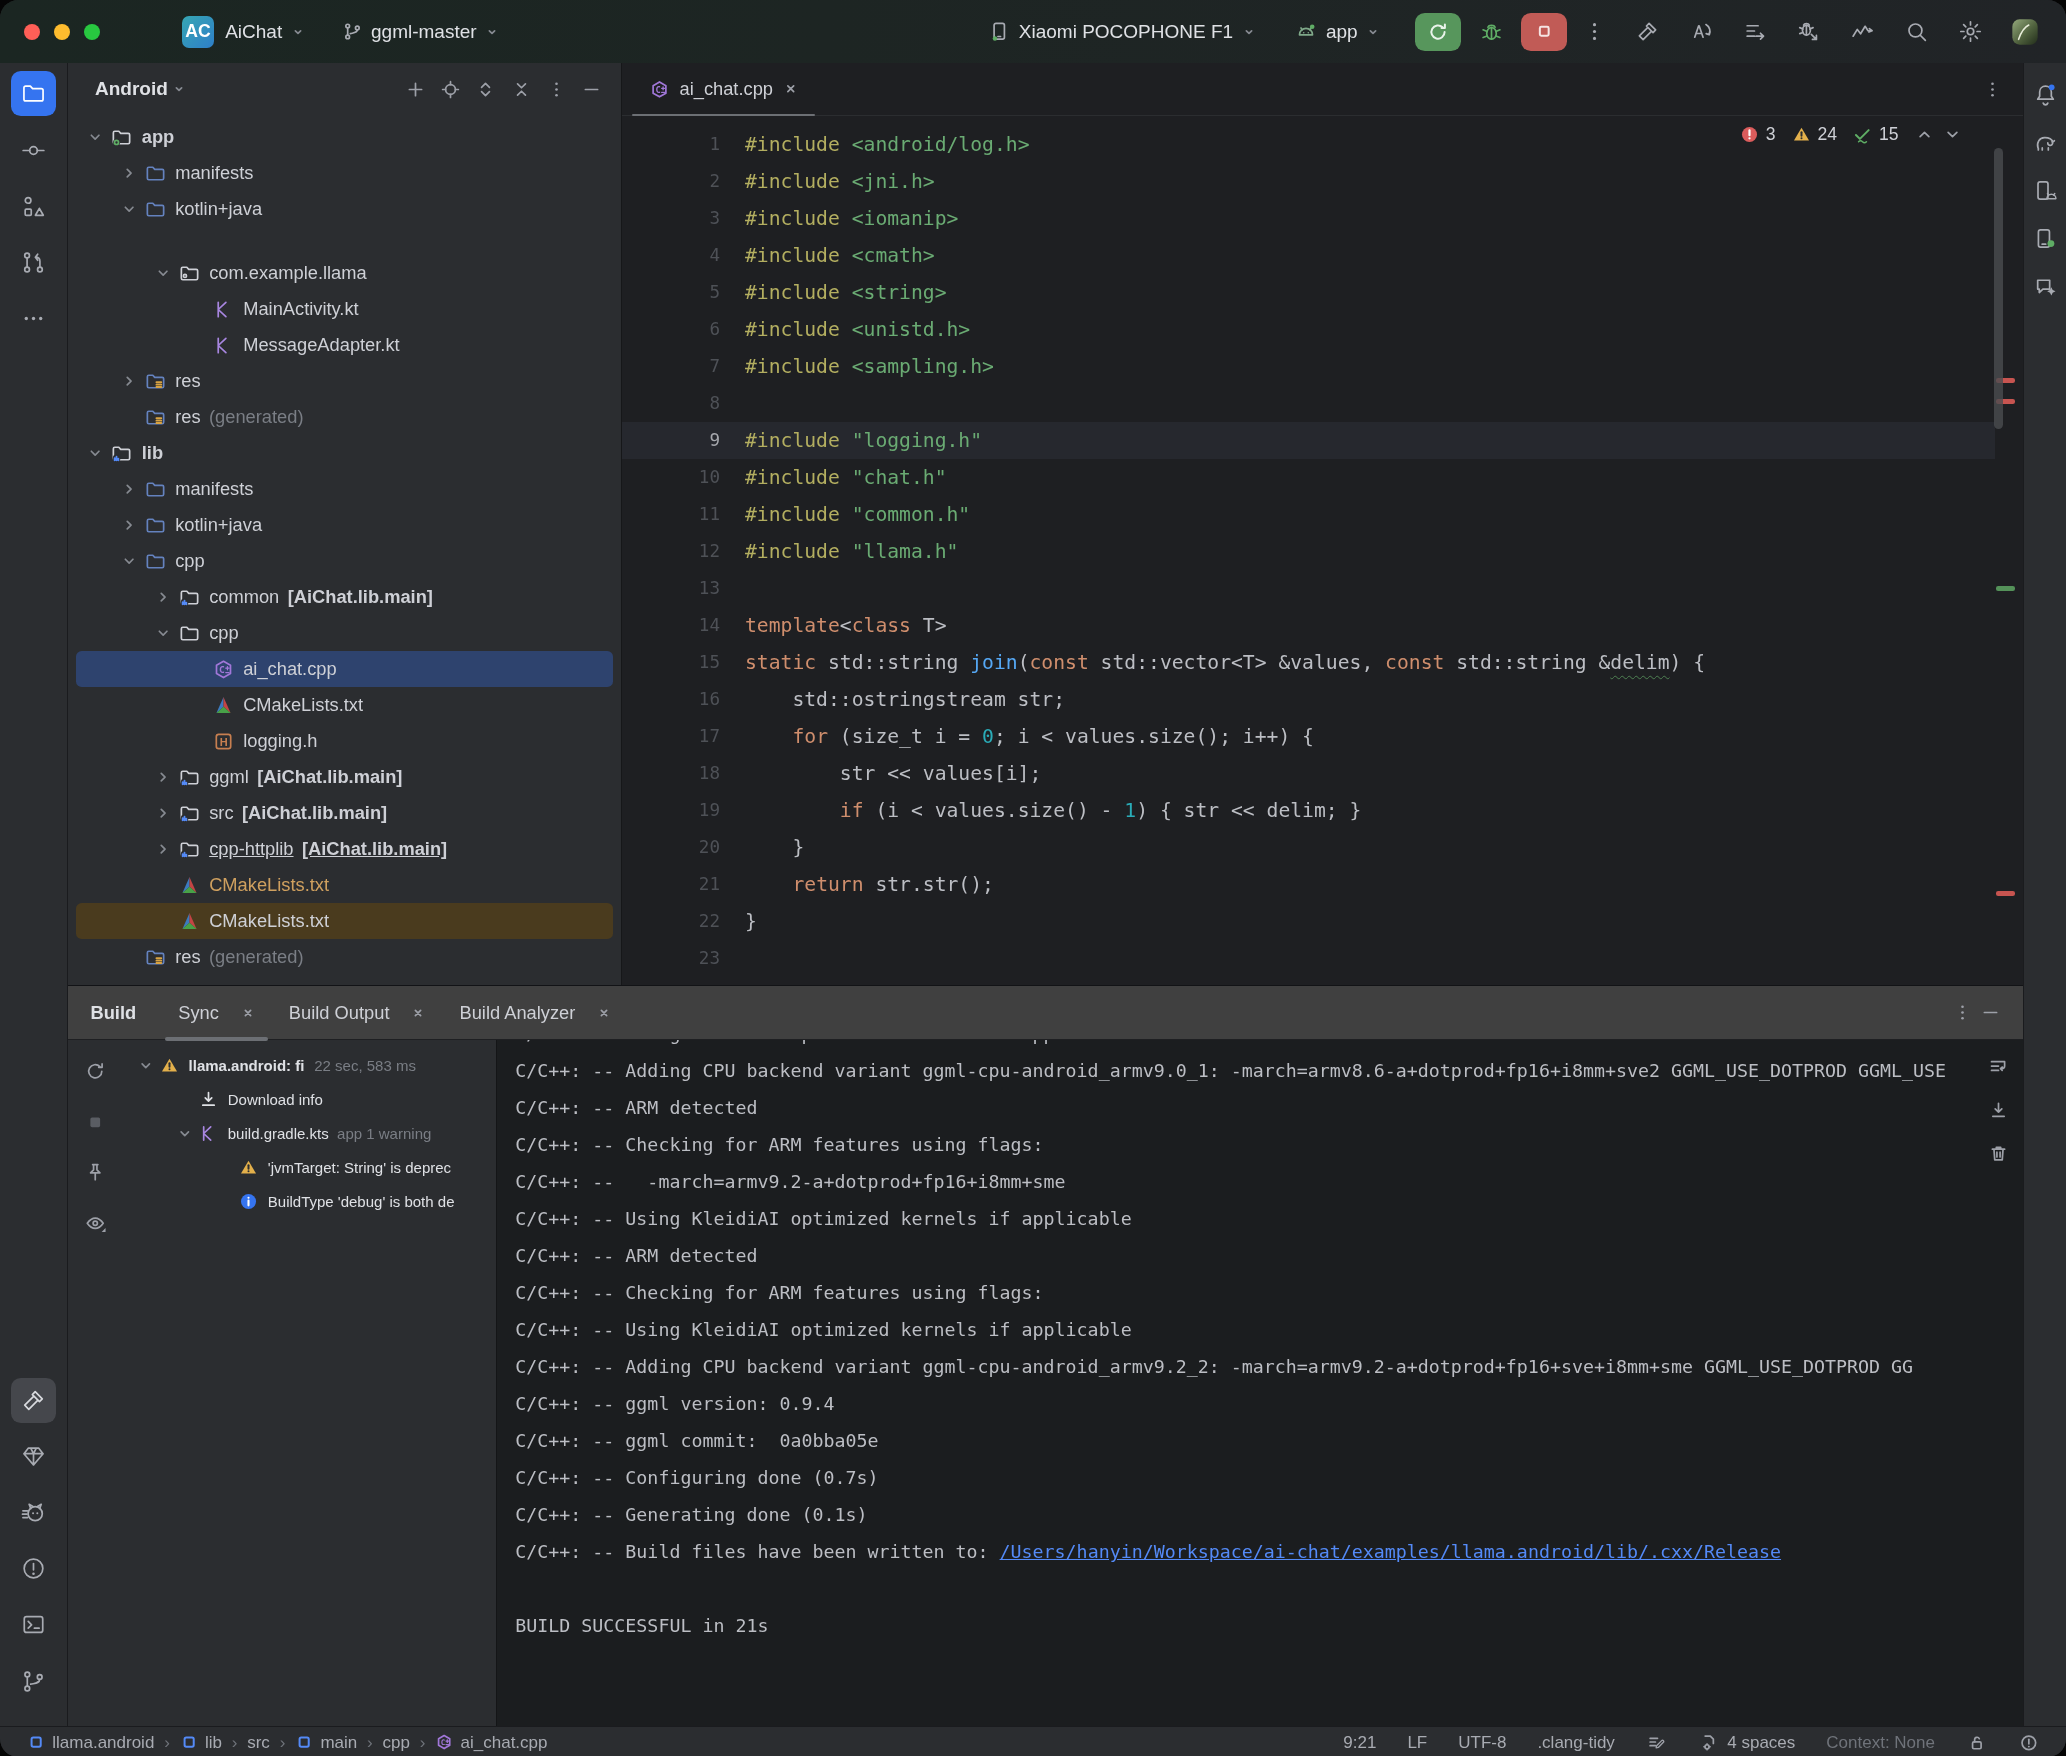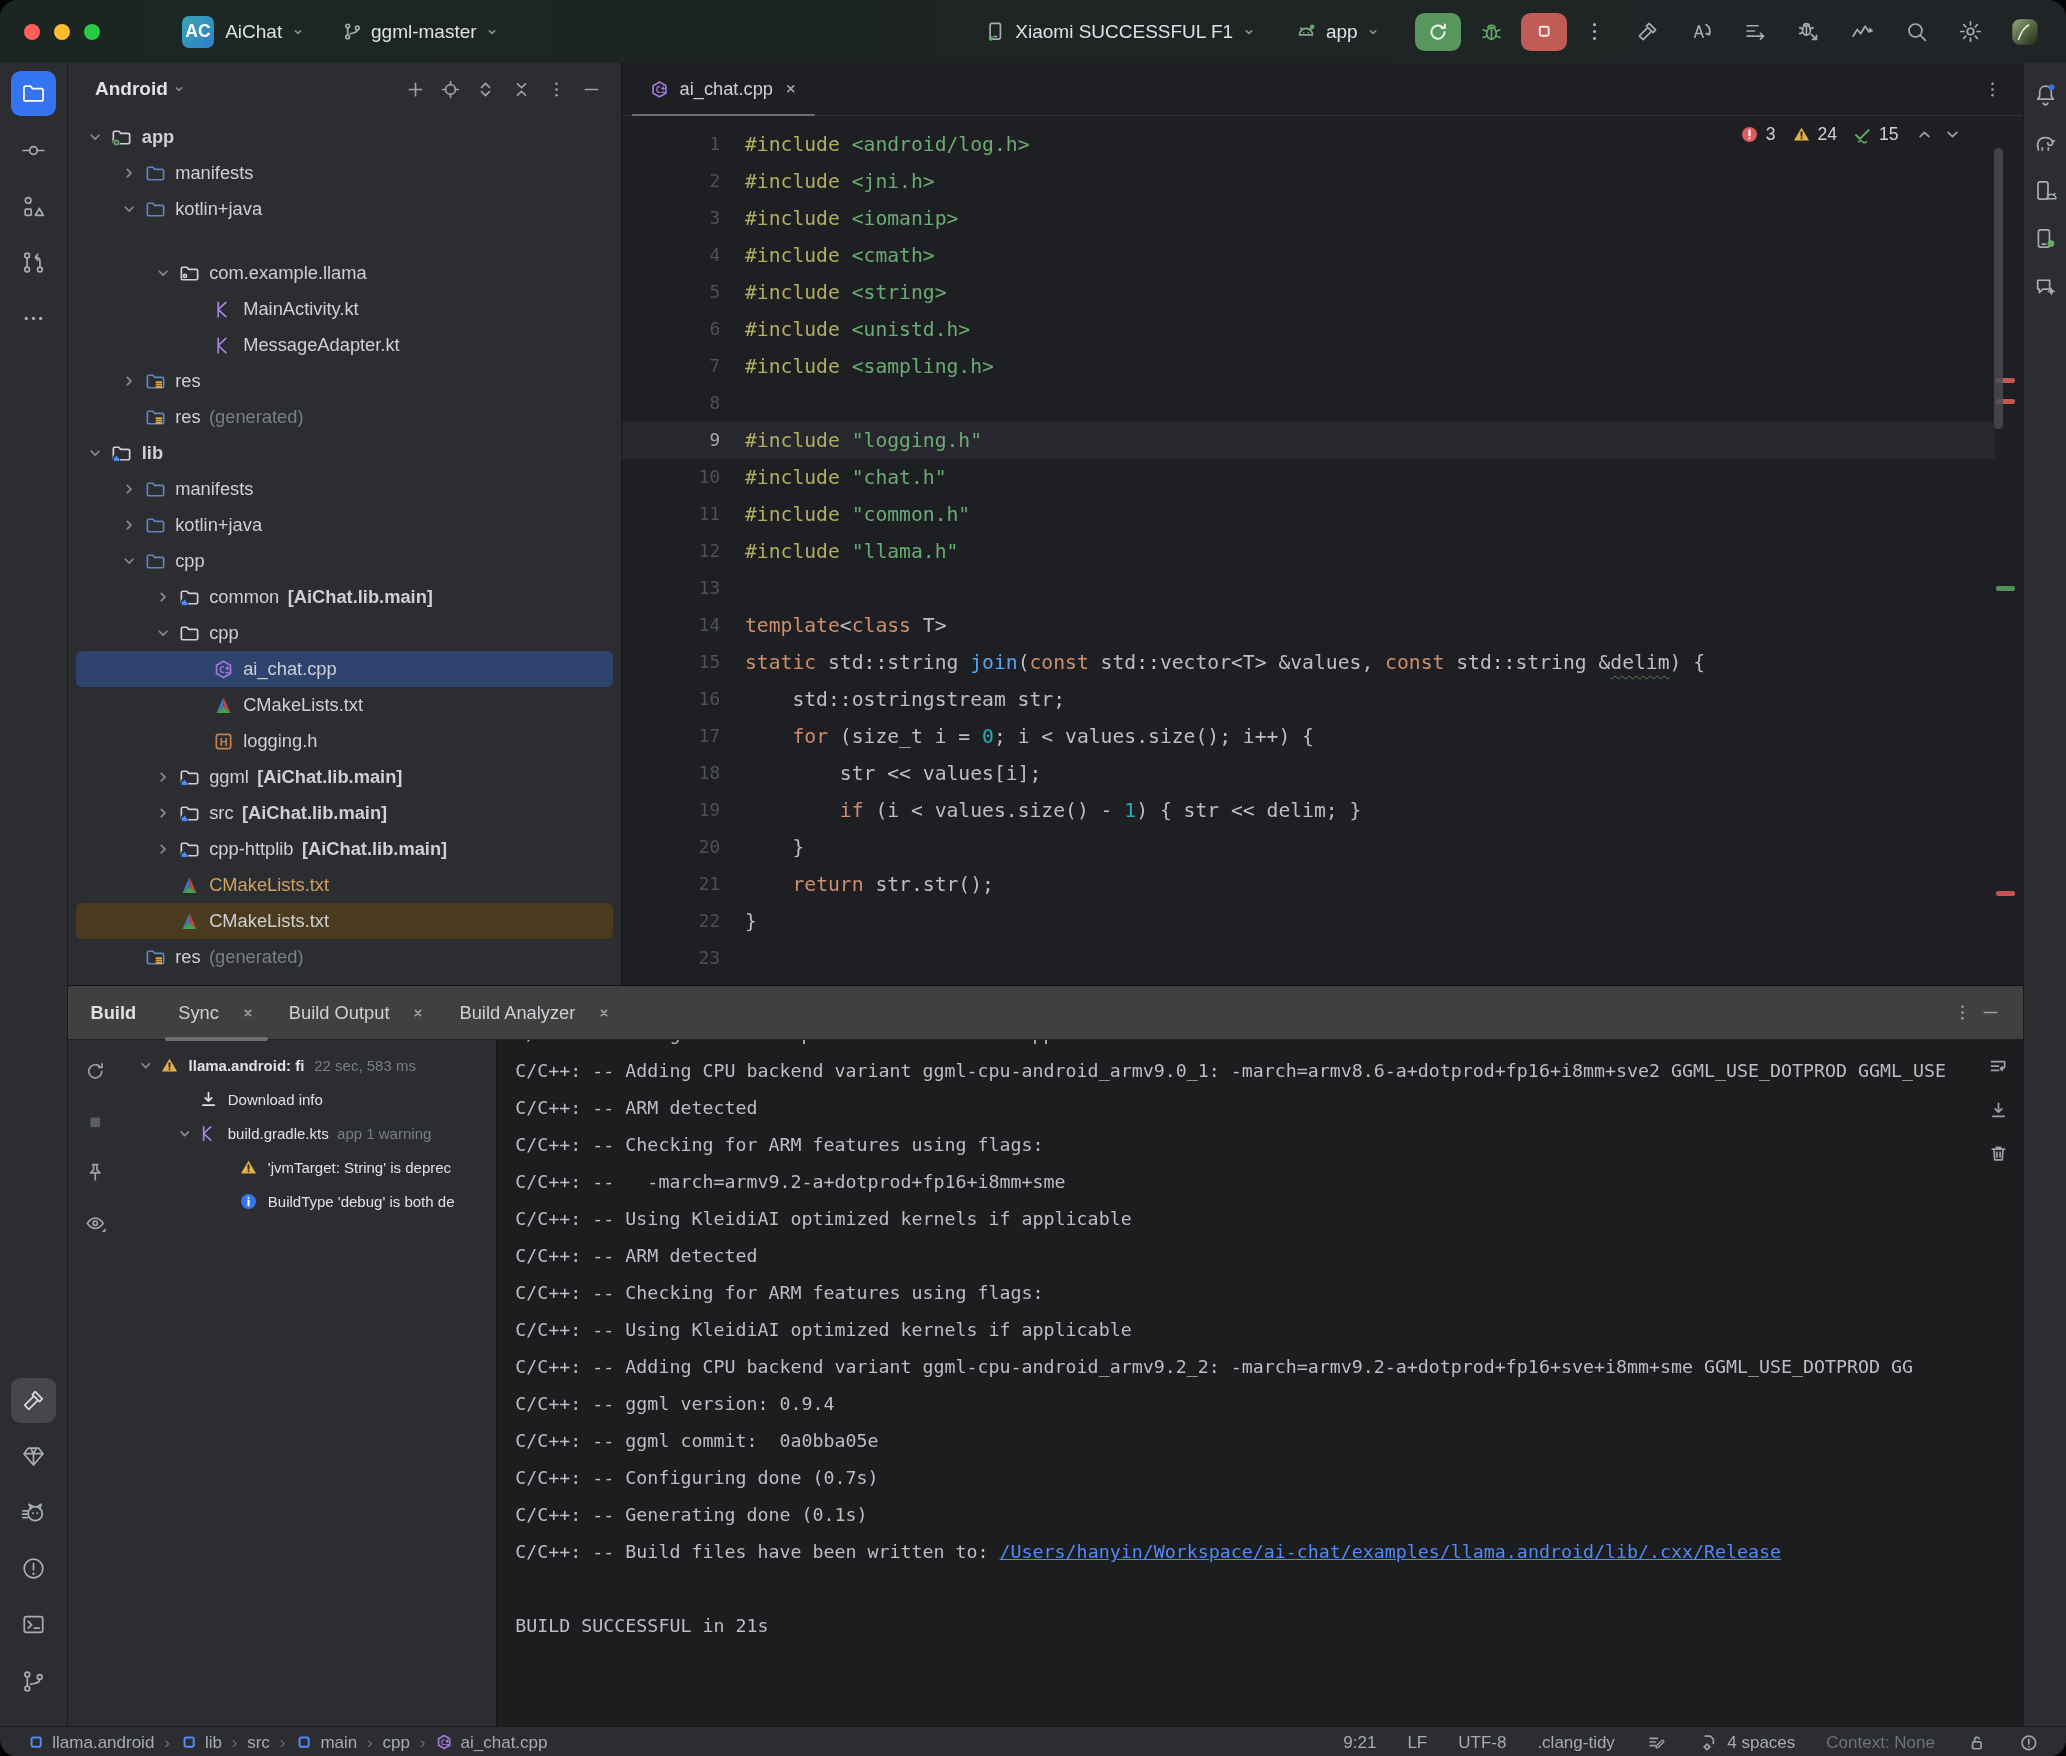--- a/index.html
+++ b/index.html
@@ -160,21 +160,21 @@
         </span>
     </span>
     <span class="tsel devsel">
       <span class="ic" style="width:22.5px;height:22.5px;color:#A8ABB2">
           <svg viewBox="0 0 24 24">
             <rect x="6.5" y="3.5" width="11" height="17" rx="2"></rect>
             <path d="M10.6 17.6h2.8"></path>
             <circle cx="7.4" cy="19.6" r="2.4" fill="#5FAD65" stroke="none"></circle>
           </svg>
         </span>
-      <span>Xiaomi SUCCESSFUL F1</span>
+      <span>Xiaomi POCOPHONE F1</span>
       <span class="chev ic">
           <svg viewBox="0 0 24 24">
             <path d="M7.5 10l4.5 4.5L16.5 10"></path>
           </svg>
         </span>
     </span>
     <span class="tsel cfgsel">
       <span class="ic" style="width:24px;height:24px;color:#7FA889">
           <svg viewBox="0 0 24 24">
             <path d="M5.5 14.8a6.5 6.5 0 0 1 13 0z"></path>
@@ -624,21 +624,21 @@
                 <span class="tic ic">
                   <svg viewBox="0 0 24 24">
                     <path d="M3.5 7c0-.9.6-1.5 1.5-1.5h4.2l2 2.2H19c.9 0 1.5.6 1.5 1.5v7.8c0 .9-.6 1.5-1.5 1.5H5c-.9 0-1.5-.6-1.5-1.5z"></path>
                     <circle cx="6.8" cy="17" r="4" fill="#2B2D30" stroke="none"></circle>
                     <path d="M4.9 19v-2.2 M6.8 19v-3.6 M8.7 19v-1.5" stroke="#548AF7" stroke-width="1.9"></path>
                   </svg>
                 </span>
                 <span class="lbl">src</span>
                 <span class="sfb">[AiChat.lib.main]</span>
               </div>
-              <div class="trow" style="padding-left: 73px;">
+              <div class="trow" style="padding-left: 73px; text-decoration: underline;">
                 <span class="chv">
                   <svg viewBox="0 0 24 24">
                     <path d="M9.5 7l5 5-5 5" stroke="#868A91"></path>
                   </svg>
                 </span>
                 <span class="tic ic">
                   <svg viewBox="0 0 24 24">
                     <path d="M3.5 7c0-.9.6-1.5 1.5-1.5h4.2l2 2.2H19c.9 0 1.5.6 1.5 1.5v7.8c0 .9-.6 1.5-1.5 1.5H5c-.9 0-1.5-.6-1.5-1.5z"></path>
                     <circle cx="6.8" cy="17" r="4" fill="#2B2D30" stroke="none"></circle>
                     <path d="M4.9 19v-2.2 M6.8 19v-3.6 M8.7 19v-1.5" stroke="#548AF7" stroke-width="1.9"></path>

